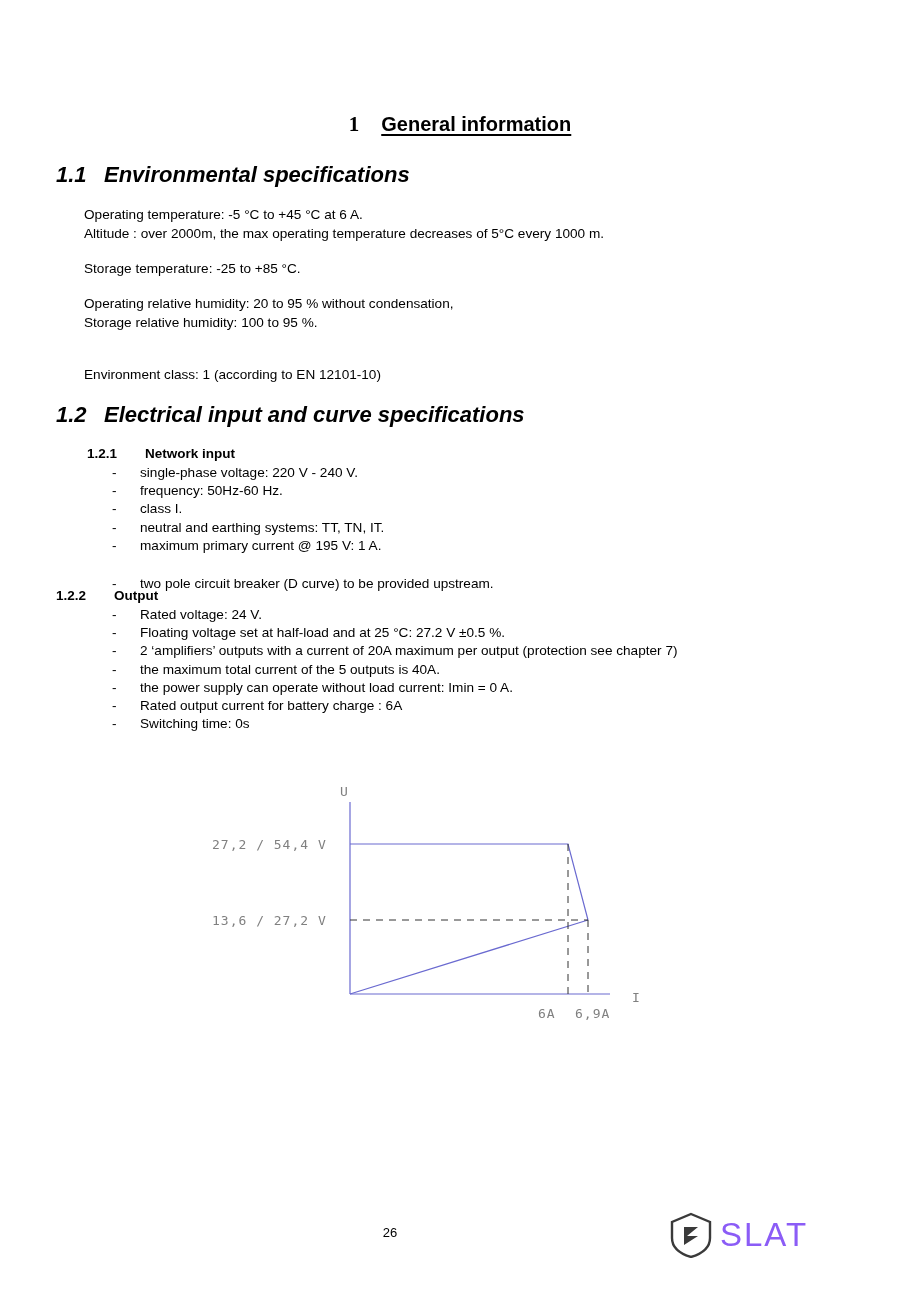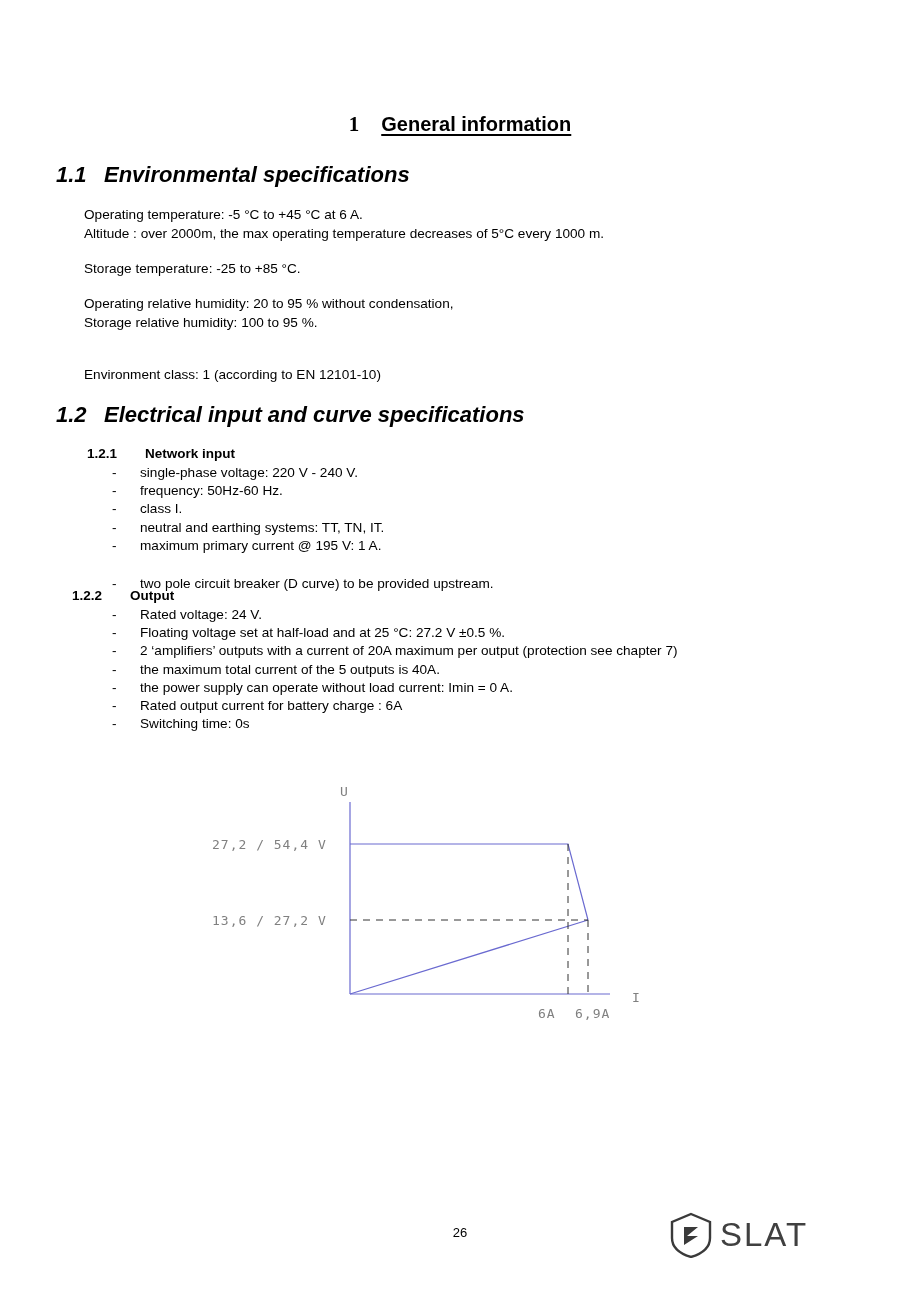--- a/index.html
+++ b/index.html
@@ -111,40 +111,40 @@
     font-size: 13px;
     fill: #808080;
     letter-spacing: 1px;
   }
 
   
   .page-number {
     position: absolute;
     left: 0;
     top: 1225px;
-    width: 920px;
+    width: 780px;
     text-align: center;
     font-size: 13px;
   }
 
   .logo {
     position: absolute;
     left: 668px;
     top: 1212px;
     width: 140px;
     height: 48px;
   }
   .logo-text {
     position: absolute;
     left: 52px;
     top: 4px;
     font-family: "Liberation Sans", sans-serif;
     font-size: 33px;
     letter-spacing: 2px;
-    color: #404040;
+    color: #8b5cf6;
   }
 </style>
 </head>
 <body>
 
 <div class="page">
 
   <div class="chapter-title">
     <span class="num">1</span><span class="txt">General information</span>
   </div>
@@ -170,21 +170,21 @@
 
   <div class="bullets" style="top:464px;">
     <span class="row"><span class="dash">-</span><span>single-phase voltage: 220 V - 240 V.</span></span>
     <span class="row"><span class="dash">-</span><span>frequency: 50Hz-60 Hz.</span></span>
     <span class="row"><span class="dash">-</span><span>class I.</span></span>
     <span class="row"><span class="dash">-</span><span>neutral and earthing systems: TT, TN, IT.</span></span>
     <span class="row"><span class="dash">-</span><span>maximum primary current @ 195 V: 1 A.</span></span>
     <span class="row" style="margin-top:20px;"><span class="dash">-</span><span>two pole circuit breaker (D curve) to be provided upstream.</span></span>
   </div>
 
-  <div class="h3" style="top:588px; left:56px;margin-left:16px;">
+  <div class="h3" style="top:588px; left:56px;">
     <span class="h3num">1.2.2</span><span>Output</span>
   </div>
 
   <div class="bullets" style="top:606px;">
     <span class="row"><span class="dash">-</span><span>Rated voltage: 24 V.</span></span>
     <span class="row"><span class="dash">-</span><span>Floating voltage set at half-load and at 25 °C: 27.2 V ±0.5 %.</span></span>
     <span class="row"><span class="dash">-</span><span>2 ‘amplifiers’ outputs with a current of 20A maximum per output (protection see chapter 7)</span></span>
     <span class="row"><span class="dash">-</span><span>the maximum total current of the  5 outputs is 40A.</span></span>
     <span class="row"><span class="dash">-</span><span>the power supply can operate without load current: Imin = 0 A.</span></span>
     <span class="row"><span class="dash">-</span><span>Rated output current for battery charge : 6A</span></span>

